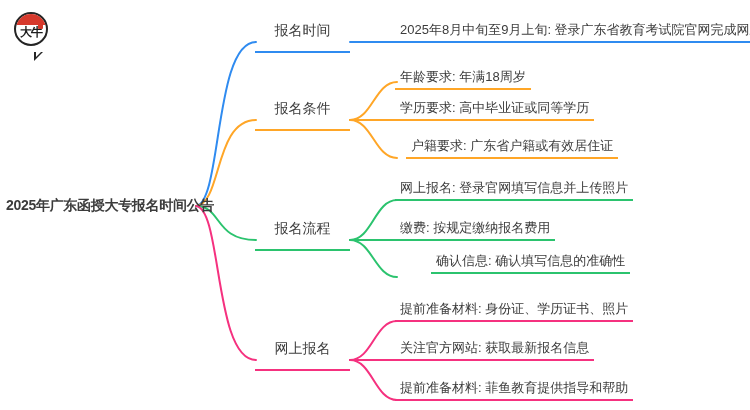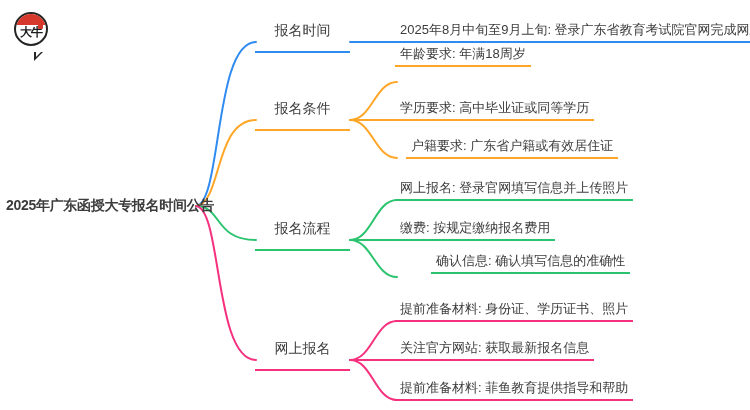--- a/index.html
+++ b/index.html
@@ -77,21 +77,21 @@
 
 <div class="root" style="color: rgb(60, 60, 60);">2025年广东函授大专报名时间公告</div>
 
 <div class="node branch" style="left: 255px; top: 21px; border-bottom-color: rgb(47, 139, 240);">报名时间</div>
 <div class="node branch" style="left: 255px; top: 99px; border-bottom-color: rgb(255, 166, 39);">报名条件</div>
 <div class="node branch" style="left: 255px; top: 219px; border-bottom-color: rgb(43, 195, 110);">报名流程</div>
 <div class="node branch" style="left: 255px; top: 339px; border-bottom-color: rgb(245, 49, 127);">网上报名</div>
 
 <div class="node" style="left: 395px; top: 21px; border-bottom-color: rgb(47, 139, 240);">2025年8月中旬至9月上旬: 登录广东省教育考试院官网完成网上报名</div>
 
-<div class="node" style="left: 395px; top: 45px; border-bottom-color: rgb(255, 166, 39);">年龄要求: 年满18周岁</div>
+<div class="node" style="left: 395px; top: 68px; border-bottom-color: rgb(255, 166, 39);">年龄要求: 年满18周岁</div>
 <div class="node" style="left: 395px; top: 99px; border-bottom-color: rgb(255, 166, 39);">学历要求: 高中毕业证或同等学历</div>
 <div class="node" style="left: 395px; top: 137px; border-bottom-color: rgb(255, 166, 39); margin-left: 11px;">户籍要求: 广东省户籍或有效居住证</div>
 
 <div class="node" style="left: 395px; top: 179px; border-bottom-color: rgb(43, 195, 110);">网上报名: 登录官网填写信息并上传照片</div>
 <div class="node" style="left: 395px; top: 219px; border-bottom-color: rgb(43, 195, 110);">缴费: 按规定缴纳报名费用</div>
 <div class="node" style="left: 395px; top: 252px; border-bottom-color: rgb(43, 195, 110); margin-left: 36px;">确认信息: 确认填写信息的准确性</div>
 
 <div class="node" style="left: 395px; top: 300px; border-bottom-color: rgb(245, 49, 127);">提前准备材料: 身份证、学历证书、照片</div>
 <div class="node" style="left: 395px; top: 339px; border-bottom-color: rgb(245, 49, 127);">关注官方网站: 获取最新报名信息</div>
 <div class="node" style="left: 395px; top: 379px; border-bottom-color: rgb(245, 49, 127);">提前准备材料: 菲鱼教育提供指导和帮助</div>

